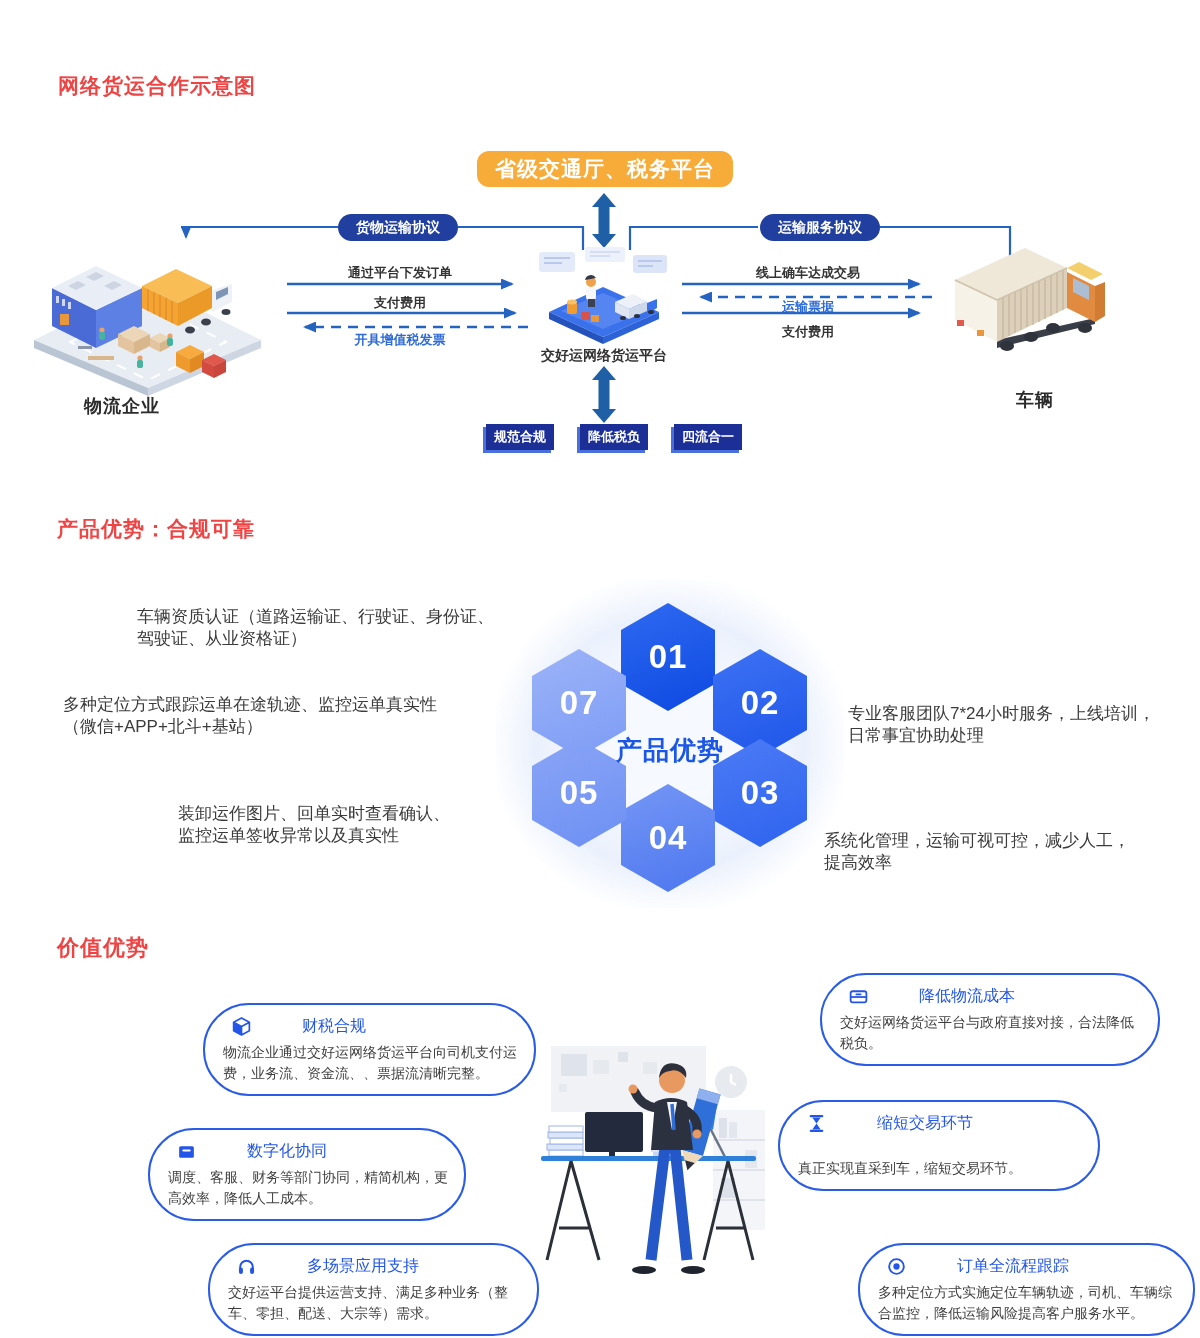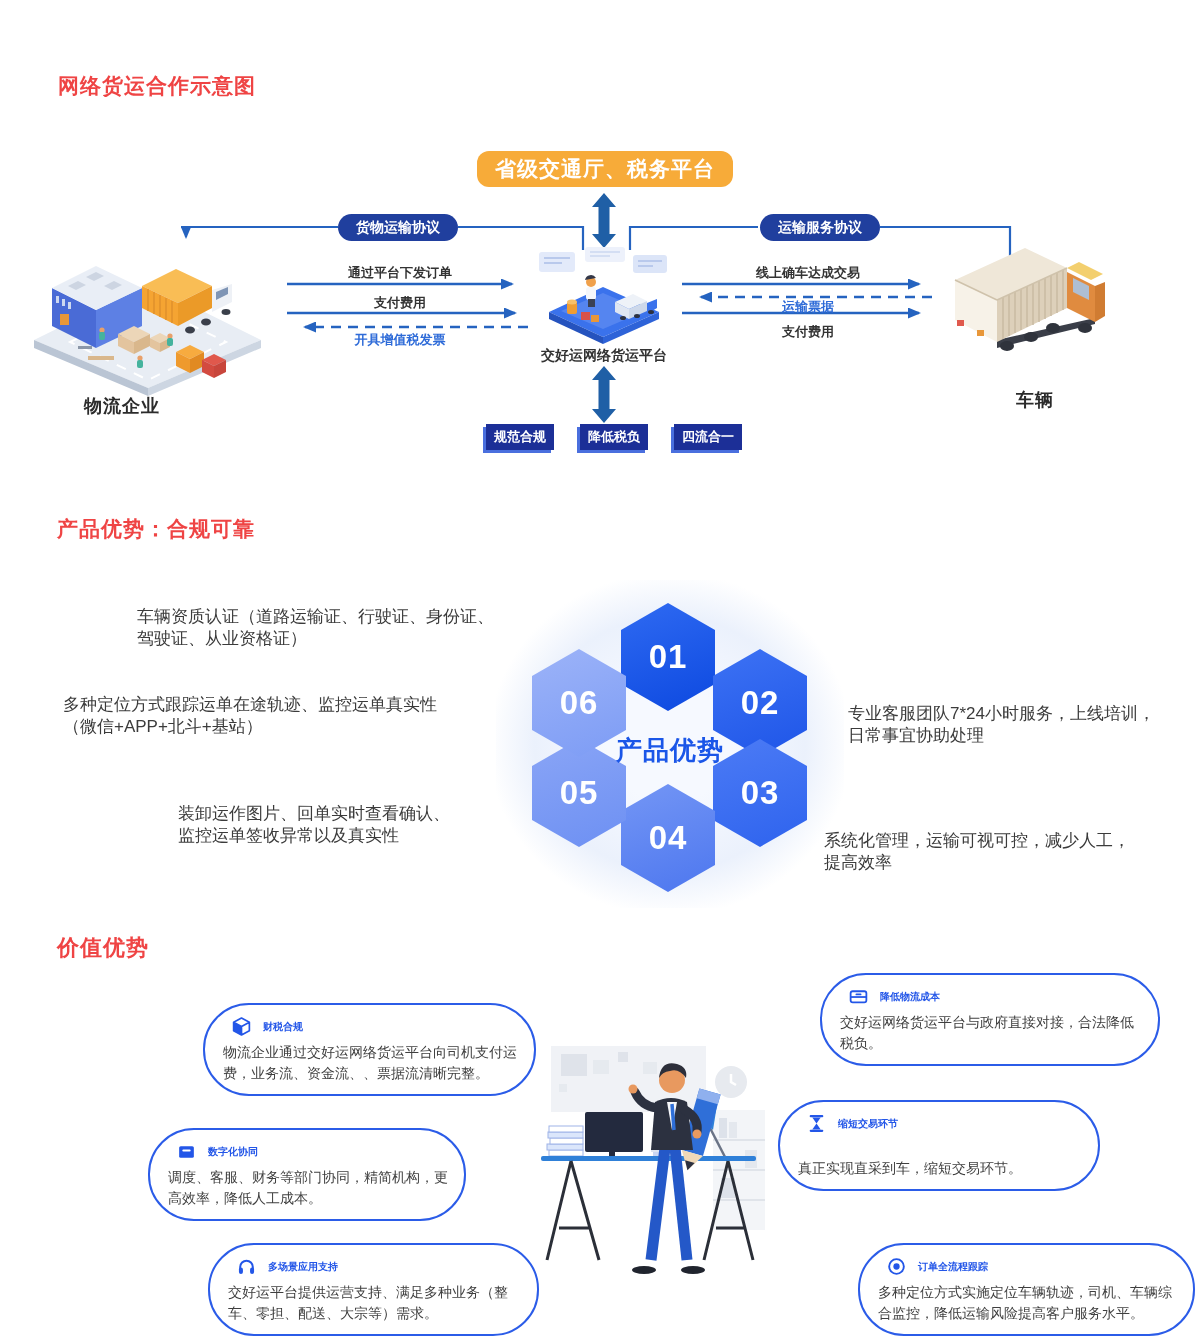--- a/index.html
+++ b/index.html
@@ -35,21 +35,21 @@
   .hex4{left:621px;top:784px;background:linear-gradient(160deg,#7496f5,#4d77ef);}
   .hex5{left:532px;top:739px;background:linear-gradient(160deg,#8aa5f6,#6d90f3);}
   .hex6{left:532px;top:649px;background:linear-gradient(160deg,#9cb3f8,#7d9cf5);}
   .hex-center{position:absolute;left:588px;top:733px;width:164px;text-align:center;
               font-size:26px;font-weight:bold;color:#1a56e8;letter-spacing:1px;}
   .s2-point{position:absolute;font-size:17px;color:#3b3b3b;line-height:1.32;white-space:pre-line;}
   
   .pill-card{position:absolute;box-sizing:border-box;border:2px solid #2b5ce8;border-radius:46px;
              background:#fff;padding:11px 16px 10px 18px;}
   .pc-head{display:flex;align-items:center;gap:11px;padding-left:8px;}
-  .pc-title{font-size:10px;font-weight:bold;color:#2356e8;}
+  .pc-title{font-size:16px;font-weight:normal;color:#2356e8;margin-left:39px;}
   .pc-body{margin-top:5px;font-size:14px;color:#3f3f3f;line-height:1.5;}
   .pc-body.gap-lg{margin-top:24px;}
   .icon{display:inline-flex;width:21px;height:21px;flex:0 0 auto;}
 </style>
 </head>
 <body>
 
 <div class="page">
 
   <div class="h1" style="left:58px;top:72px;">网络货运合作示意图</div>
@@ -207,21 +207,21 @@
   <div class="hex hex3">
       <span>03</span>
     </div>
   <div class="hex hex4">
       <span>04</span>
     </div>
   <div class="hex hex5">
       <span>05</span>
     </div>
   <div class="hex hex6">
-      <span>06</span>
+      <span>07</span>
     </div>
   <div class="hex-center">产品优势</div>
 
   <div class="s2-point" style="left:137px;top:606px;">车辆资质认证（道路运输证、行驶证、身份证、
 驾驶证、从业资格证）</div>
   <div class="s2-point" style="left:63px;top:694px;">多种定位方式跟踪运单在途轨迹、监控运单真实性
 （微信+APP+北斗+基站）</div>
   <div class="s2-point" style="left:178px;top:803px;">装卸运作图片、回单实时查看确认、
 监控运单签收异常以及真实性</div>
   <div class="s2-point" style="left:848px;top:703px;">专业客服团队7*24小时服务，上线培训，

